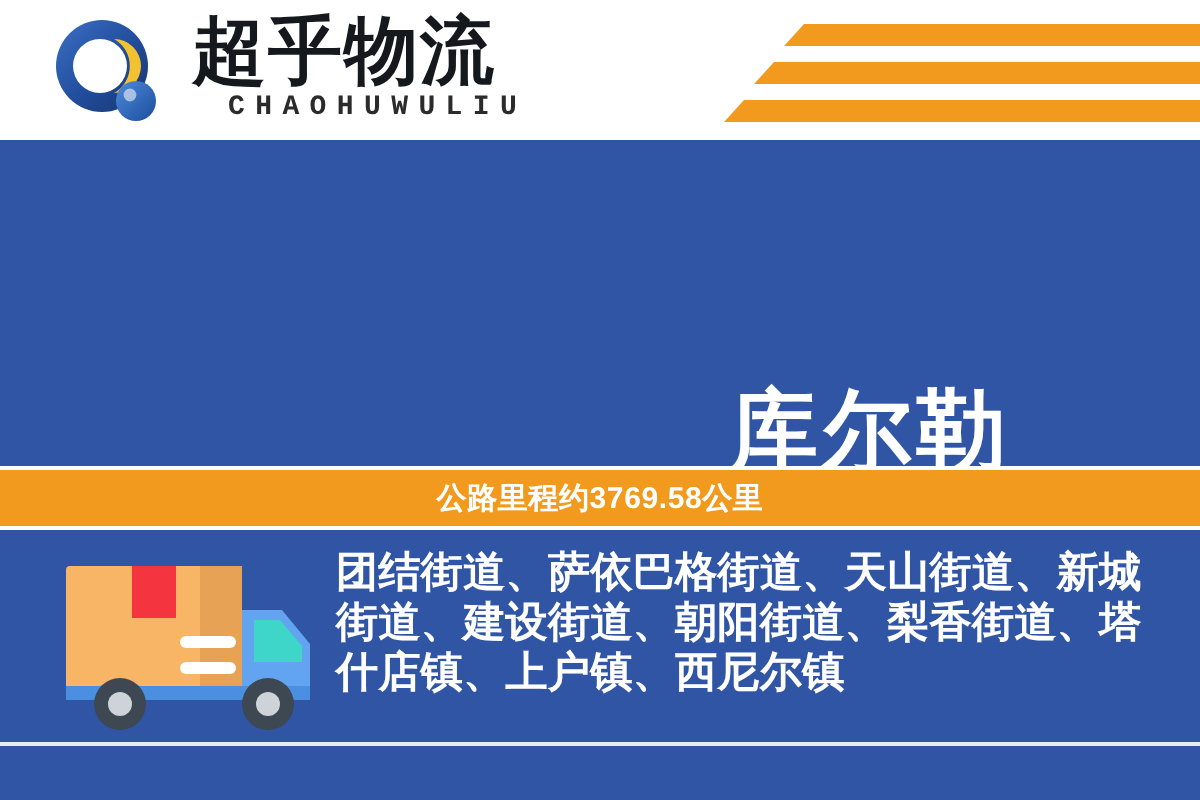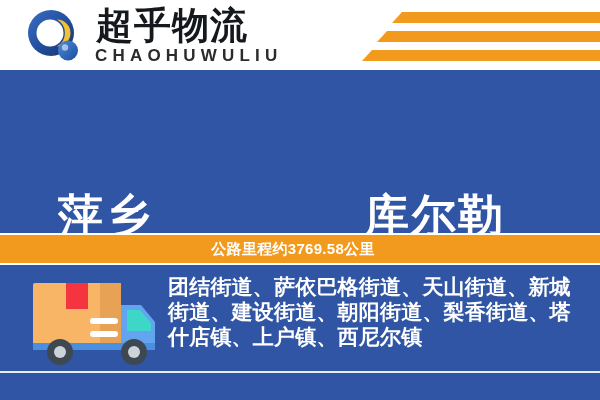--- a/index.html
+++ b/index.html
@@ -38,23 +38,23 @@
     font-family: "Liberation Sans", "DejaVu Sans", sans-serif;
     font-size: 37px;
     font-weight: bold;
     letter-spacing: 1px;
     color: #15181c;
     line-height: 40px;
     white-space: nowrap;
   }
   .logo-en {
     position: absolute;
-    left: 95px; top: 46px;
-    font-family: Liberation Sans, sans-serif;
-    font-size: 17px;
+    left: 114px; top: 46px;
+    font-family: Liberation Mono, monospace;
+    font-size: 14px;
     font-weight: bold;
     letter-spacing: 5.2px;
     color: #2b2b2b;
     white-space: nowrap;
   }
 
   .stripes {
     position: absolute;
     left: 350px; top: 0;
     width: 250px; height: 70px;
@@ -117,20 +117,21 @@
 
   
   .info-bar {
     position: absolute;
     left: 0; top: 233px;
     width: 600px; height: 32px;
     background: #F29A1D;
     display: flex;
     align-items: center;
     justify-content: center;
+    flex-direction: column;
   }
   .info-bar .line-top {
     position: absolute; left: 0; top: 0; width: 600px; height: 2px;
     background: #ffffff;
   }
   .info-bar .line-bot {
     position: absolute; left: 0; bottom: 0; width: 600px; height: 2px;
     background: #ffffff;
   }
   .info-text {
@@ -206,21 +207,20 @@
     <div class="logo-en">CHAOHUWULIU</div>
 
     <div class="stripes">
       <div class="stripe s1"></div>
       <div class="stripe s2"></div>
       <div class="stripe s3"></div>
     </div>
   </div>
 
   <div class="route-panel">
-    <div class="city origin">萍乡</div>
     <div class="city dest">库尔勒</div>
 
   </div>
 
   <div class="info-bar">
     <div class="line-top"></div>
     <div class="info-text">公路里程约3769.58公里</div>
     <span class="info-gap"></span>
     <div class="line-bot"></div>
   </div>

